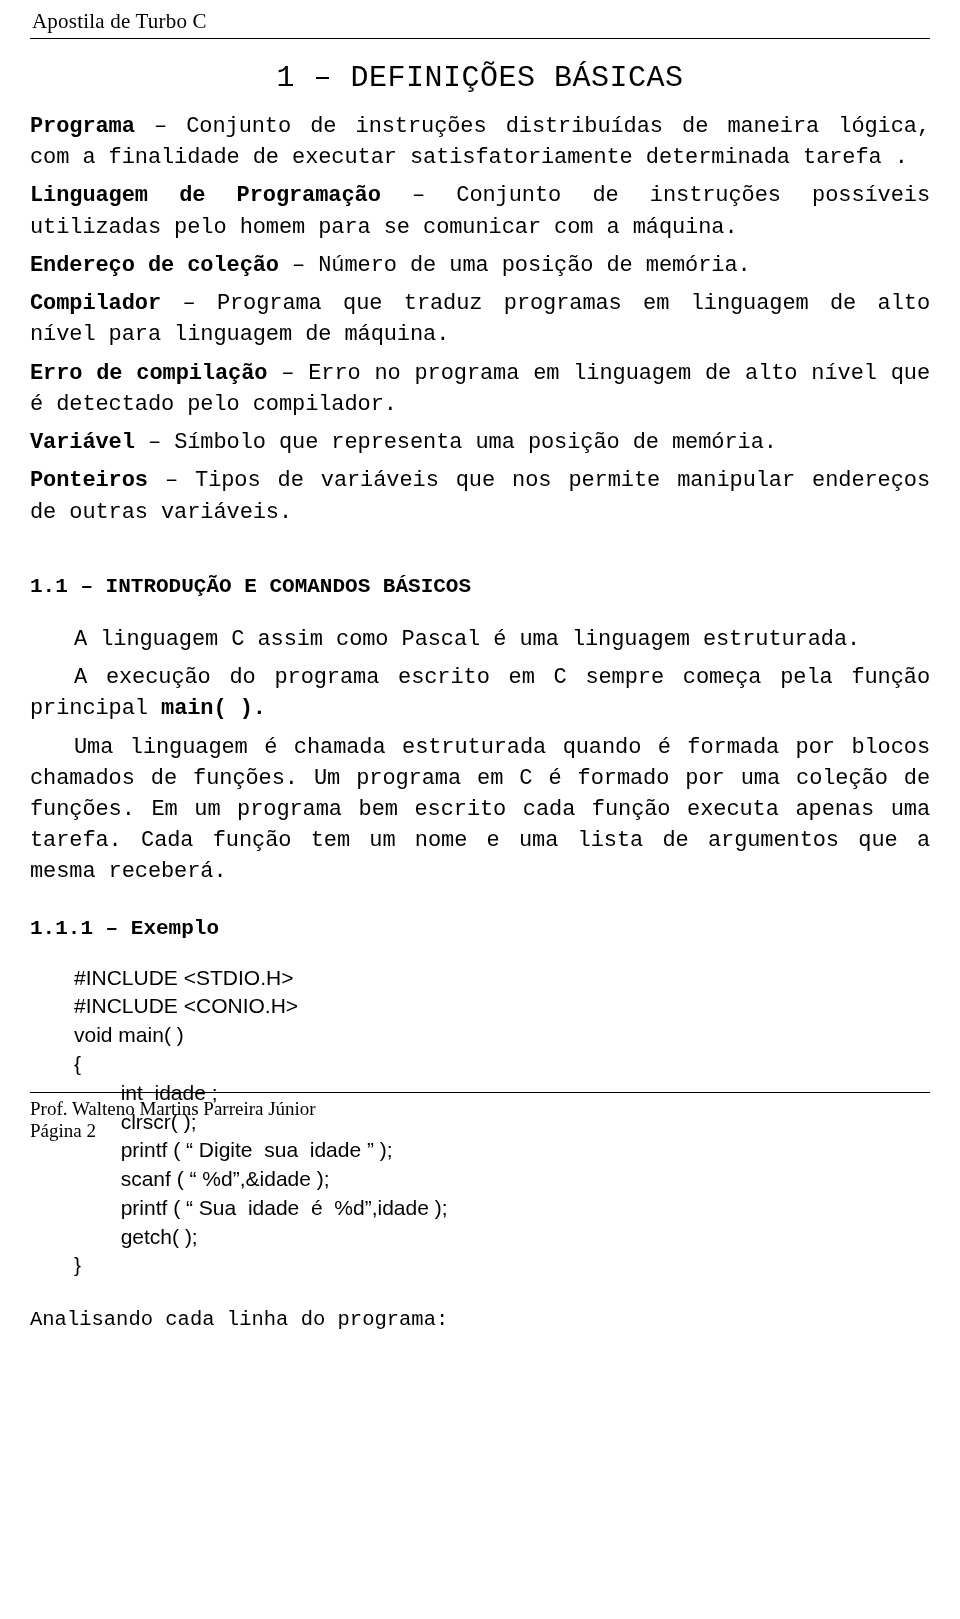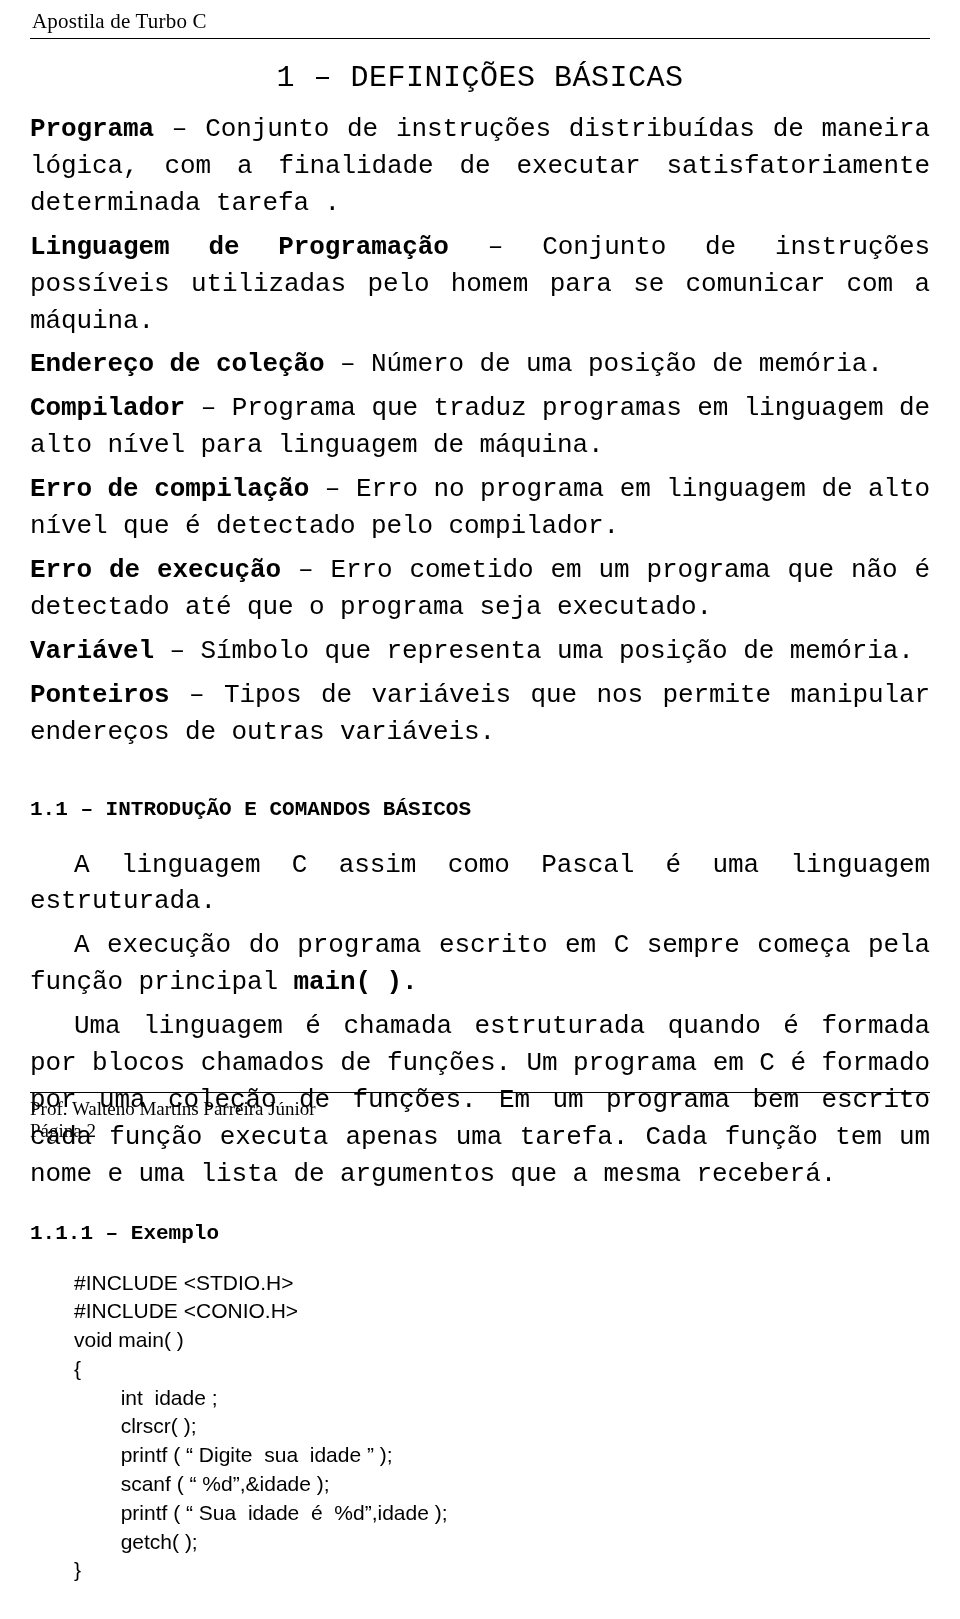--- a/index.html
+++ b/index.html
@@ -36,21 +36,21 @@
   h1.title {
     font-family: "Liberation Mono", monospace;
     font-weight: normal;
     font-size: 30px;
     text-align: center;
     margin: 22px 0 16px 0;
     letter-spacing: 0.5px;
   }
   .mono {
     font-family: "Liberation Mono", monospace;
-    font-size: 26px;
+    font-size: 22px;
     line-height: 1.42;
     text-align: justify;
     margin: 0 0 7px 0;
     letter-spacing: -0.1px;
   }
   .mono b { font-weight: bold; }
   .spacer-lg { height: 40px; }
   .spacer-md { height: 22px; }
   .spacer-sm { height: 12px; }
   h2.sub {
@@ -110,21 +110,20 @@
   <p class="mono"><b>Programa</b><span> – Conjunto de instruções distribuídas de maneira lógica, com a finalidade de executar satisfatoriamente determinada tarefa .</span></p>
 
   <p class="mono"><b>Linguagem de Programação</b><span> – Conjunto de instruções possíveis utilizadas pelo homem para se comunicar com a máquina.</span></p>
 
   <p class="mono"><b>Endereço de coleção</b><span> – Número de uma posição de memória.</span></p>
 
   <p class="mono"><b>Compilador</b><span> – Programa que traduz programas em linguagem de alto nível para linguagem de máquina.</span></p>
 
   <p class="mono"><b>Erro de compilação</b><span> – Erro no programa em linguagem de alto nível que é detectado pelo compilador.</span></p>
 
-  <p class="mono"><b>Erro de execução</b><span> – Erro cometido em um programa que não é detectado até que o programa seja executado.</span></p>
 
   <p class="mono"><b>Variável</b><span> – Símbolo que representa uma posição de memória.</span></p>
 
   <p class="mono"><b>Ponteiros</b><span> – Tipos de variáveis que nos permite manipular endereços de outras variáveis.</span></p>
 
   <div class="spacer-lg"></div>
 
   <h2 class="sub">1.1 – INTRODUÇÃO E COMANDOS BÁSICOS</h2>
 
   <p class="mono indent">A linguagem C assim como Pascal é uma linguagem estruturada.</p>
@@ -144,20 +143,21 @@
 void main( )
 {
         int  idade ;
         clrscr( );
         printf ( “ Digite  sua  idade ” );
         scanf ( “ %d”,&amp;idade );
         printf ( “ Sua  idade  é  %d”,idade );
         getch( );
 }</pre>
 
+  <p class="analis">Analisando cada linha do programa:</p>
 
   <div class="footer">
     <div class="footer-rule"></div>
     <div class="footer-row">
       <span>Prof. Walteno Martins Parreira Júnior</span>
       <span>Página 2</span>
     </div>
   </div>
 
 </div>

